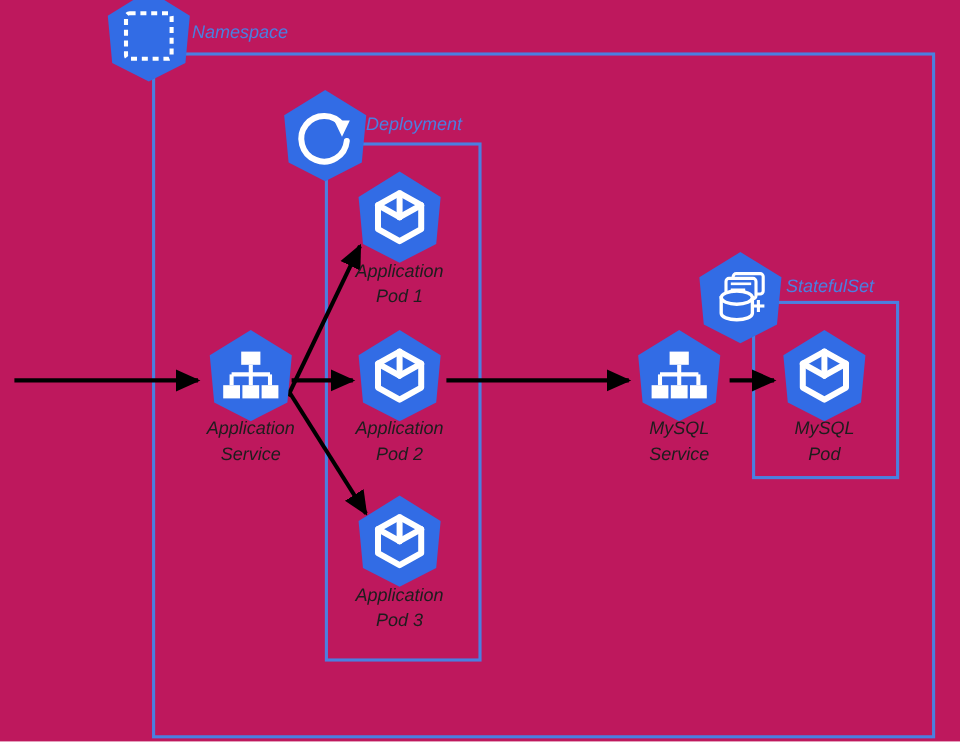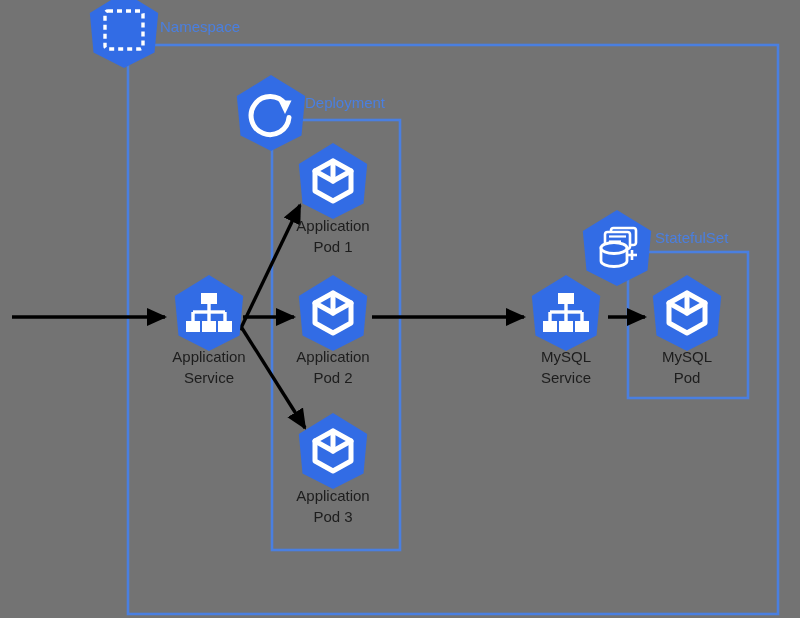--- a/index.html
+++ b/index.html
@@ -8,22 +8,23 @@
     padding: 0;
     background: #ffffff;
   }
   body {
     font-family: "Liberation Sans", "DejaVu Sans", sans-serif;
   }
   #diagram-root {
     position: relative;
     width: 800px;
     height: 618px;
-    background: #737373;
+    background: #be185d;
     overflow: hidden;
+    font-style: italic;
   }
   #diagram-svg {
     position: absolute;
     top: 0;
     left: 0;
     width: 800px;
     height: 618px;
   }
   .node-label {
     font-family: "Liberation Sans", "DejaVu Sans", sans-serif;

